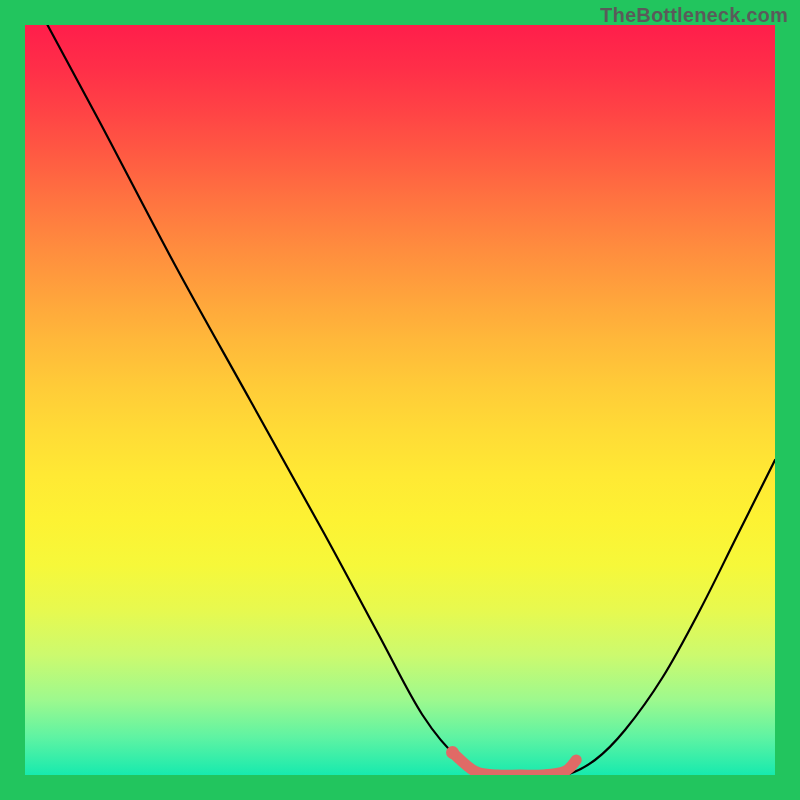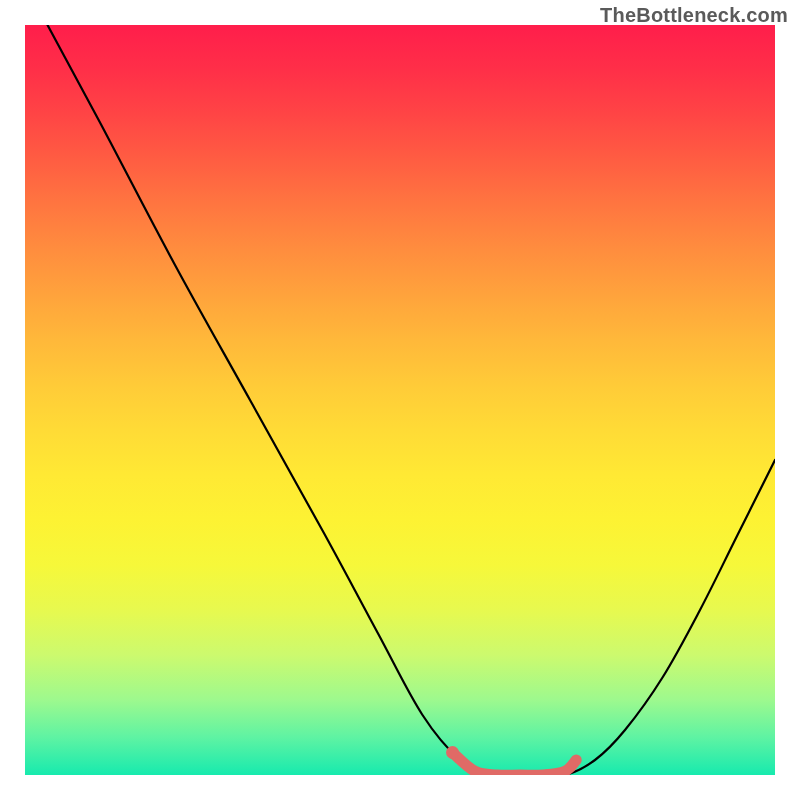--- a/index.html
+++ b/index.html
@@ -1,21 +1,21 @@
 <!DOCTYPE html>
 <html><head>
 <meta charset="utf-8">
 <style>
   * { margin: 0; padding: 0; box-sizing: border-box; }
   html, body { width: 800px; height: 800px; overflow: hidden; background: #000; }
   .stage {
     position: relative;
     width: 800px;
     height: 800px;
-    background: #ffffff;
+    background: #22c55e;
   }
   .watermark {
     position: absolute;
     top: 4px;
     right: 12px;
     font-family: Arial, Helvetica, sans-serif;
     font-size: 20px;
     font-weight: 600;
     color: #5a5a5a;
     letter-spacing: 0.2px;

